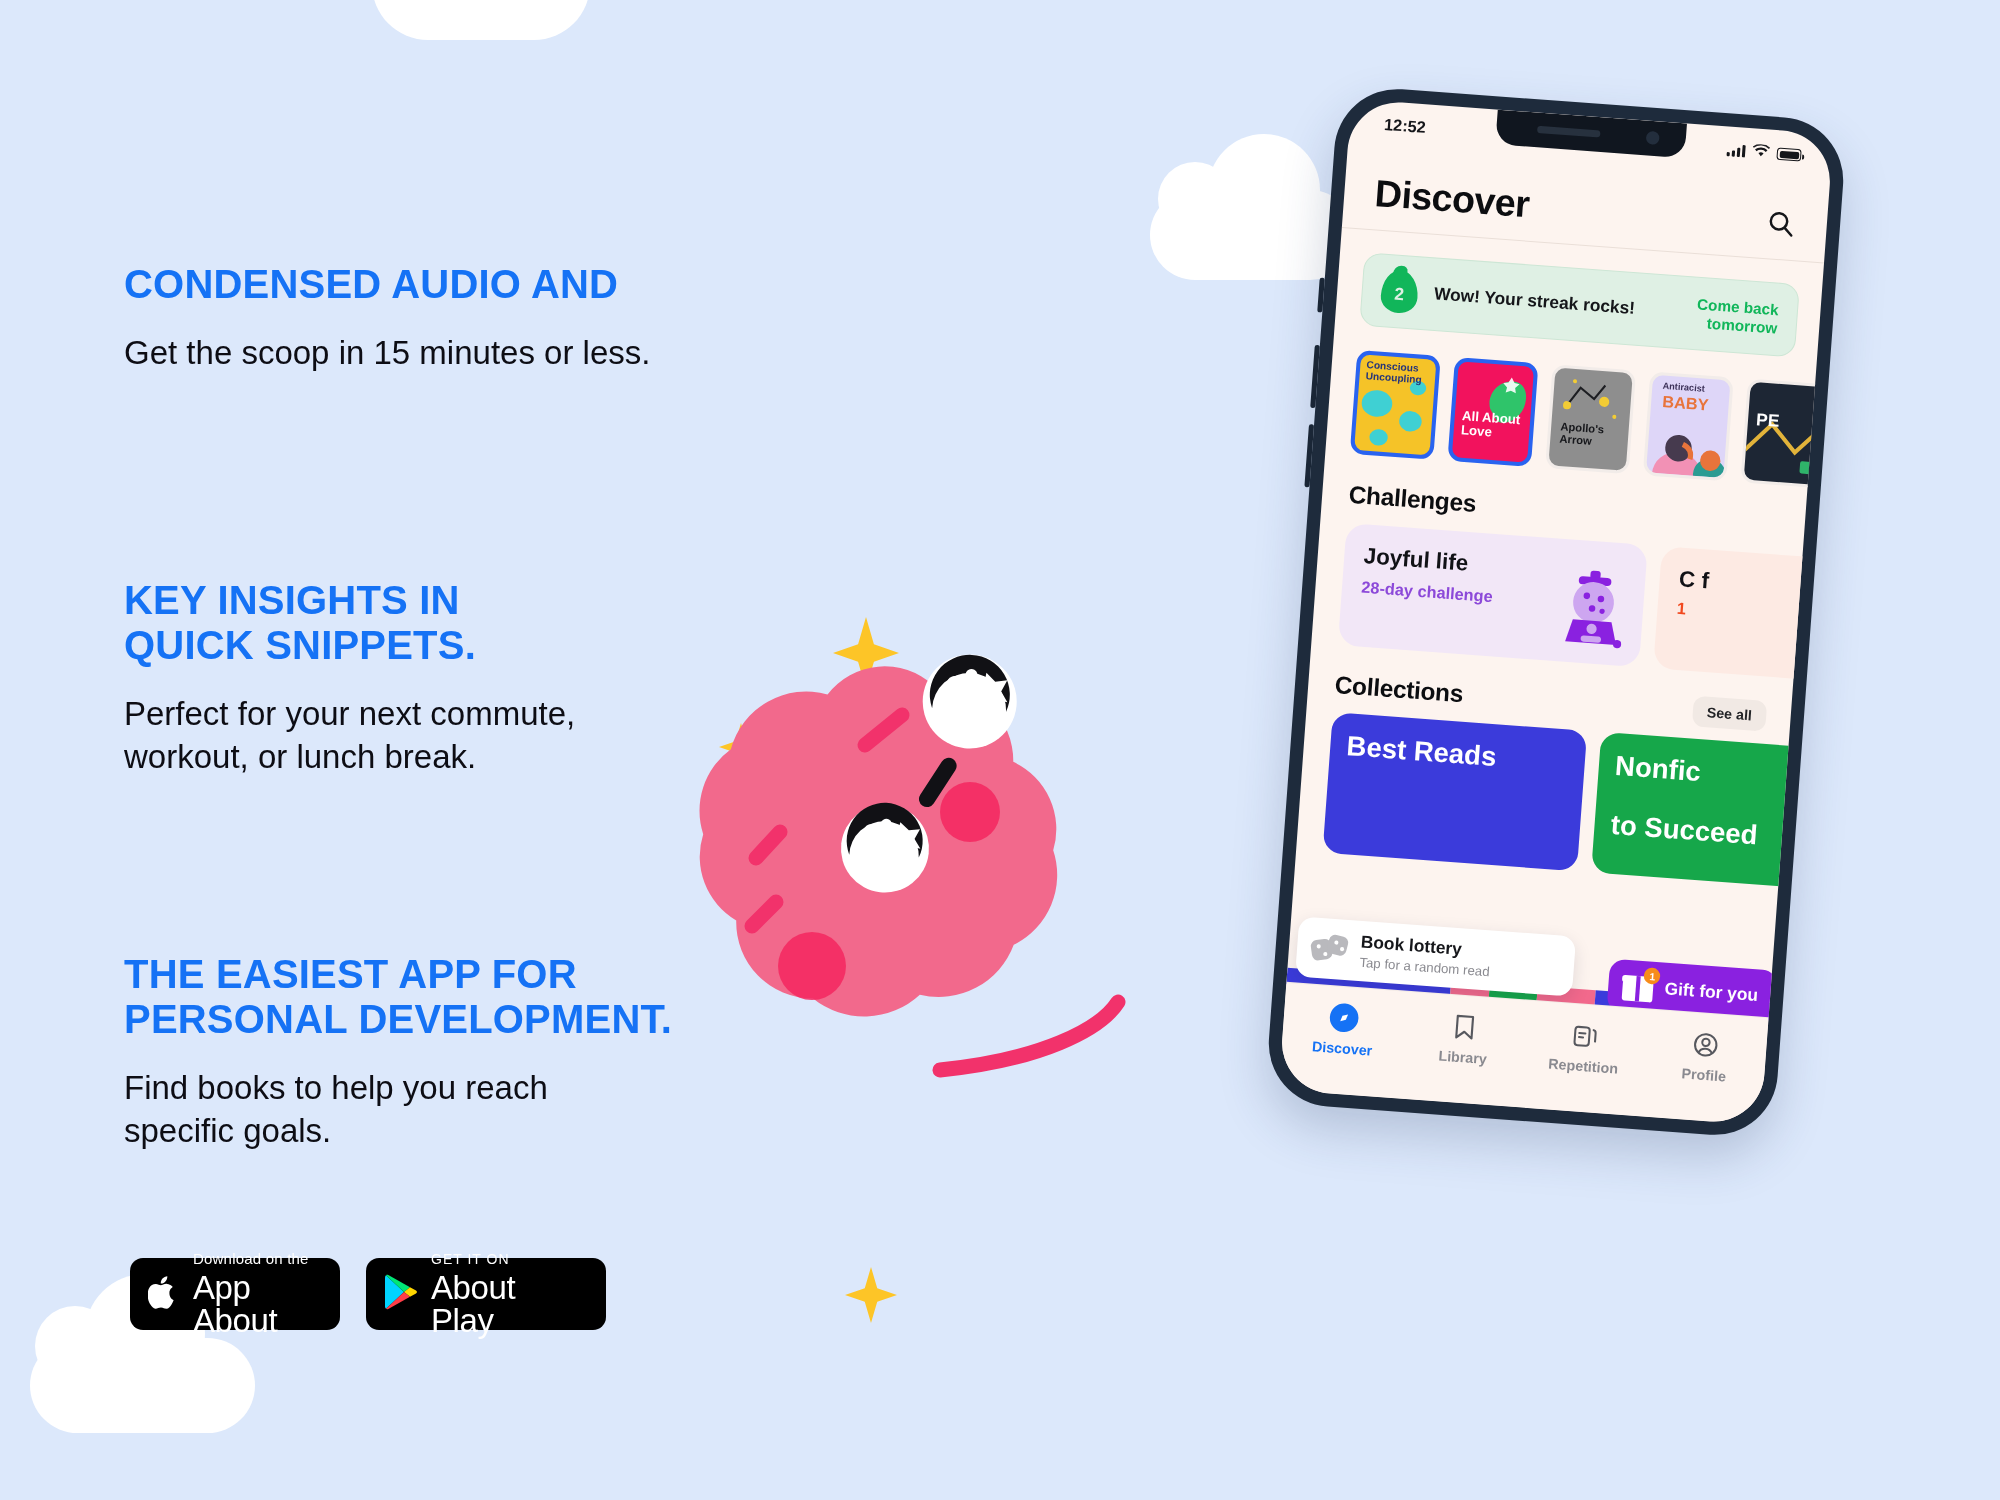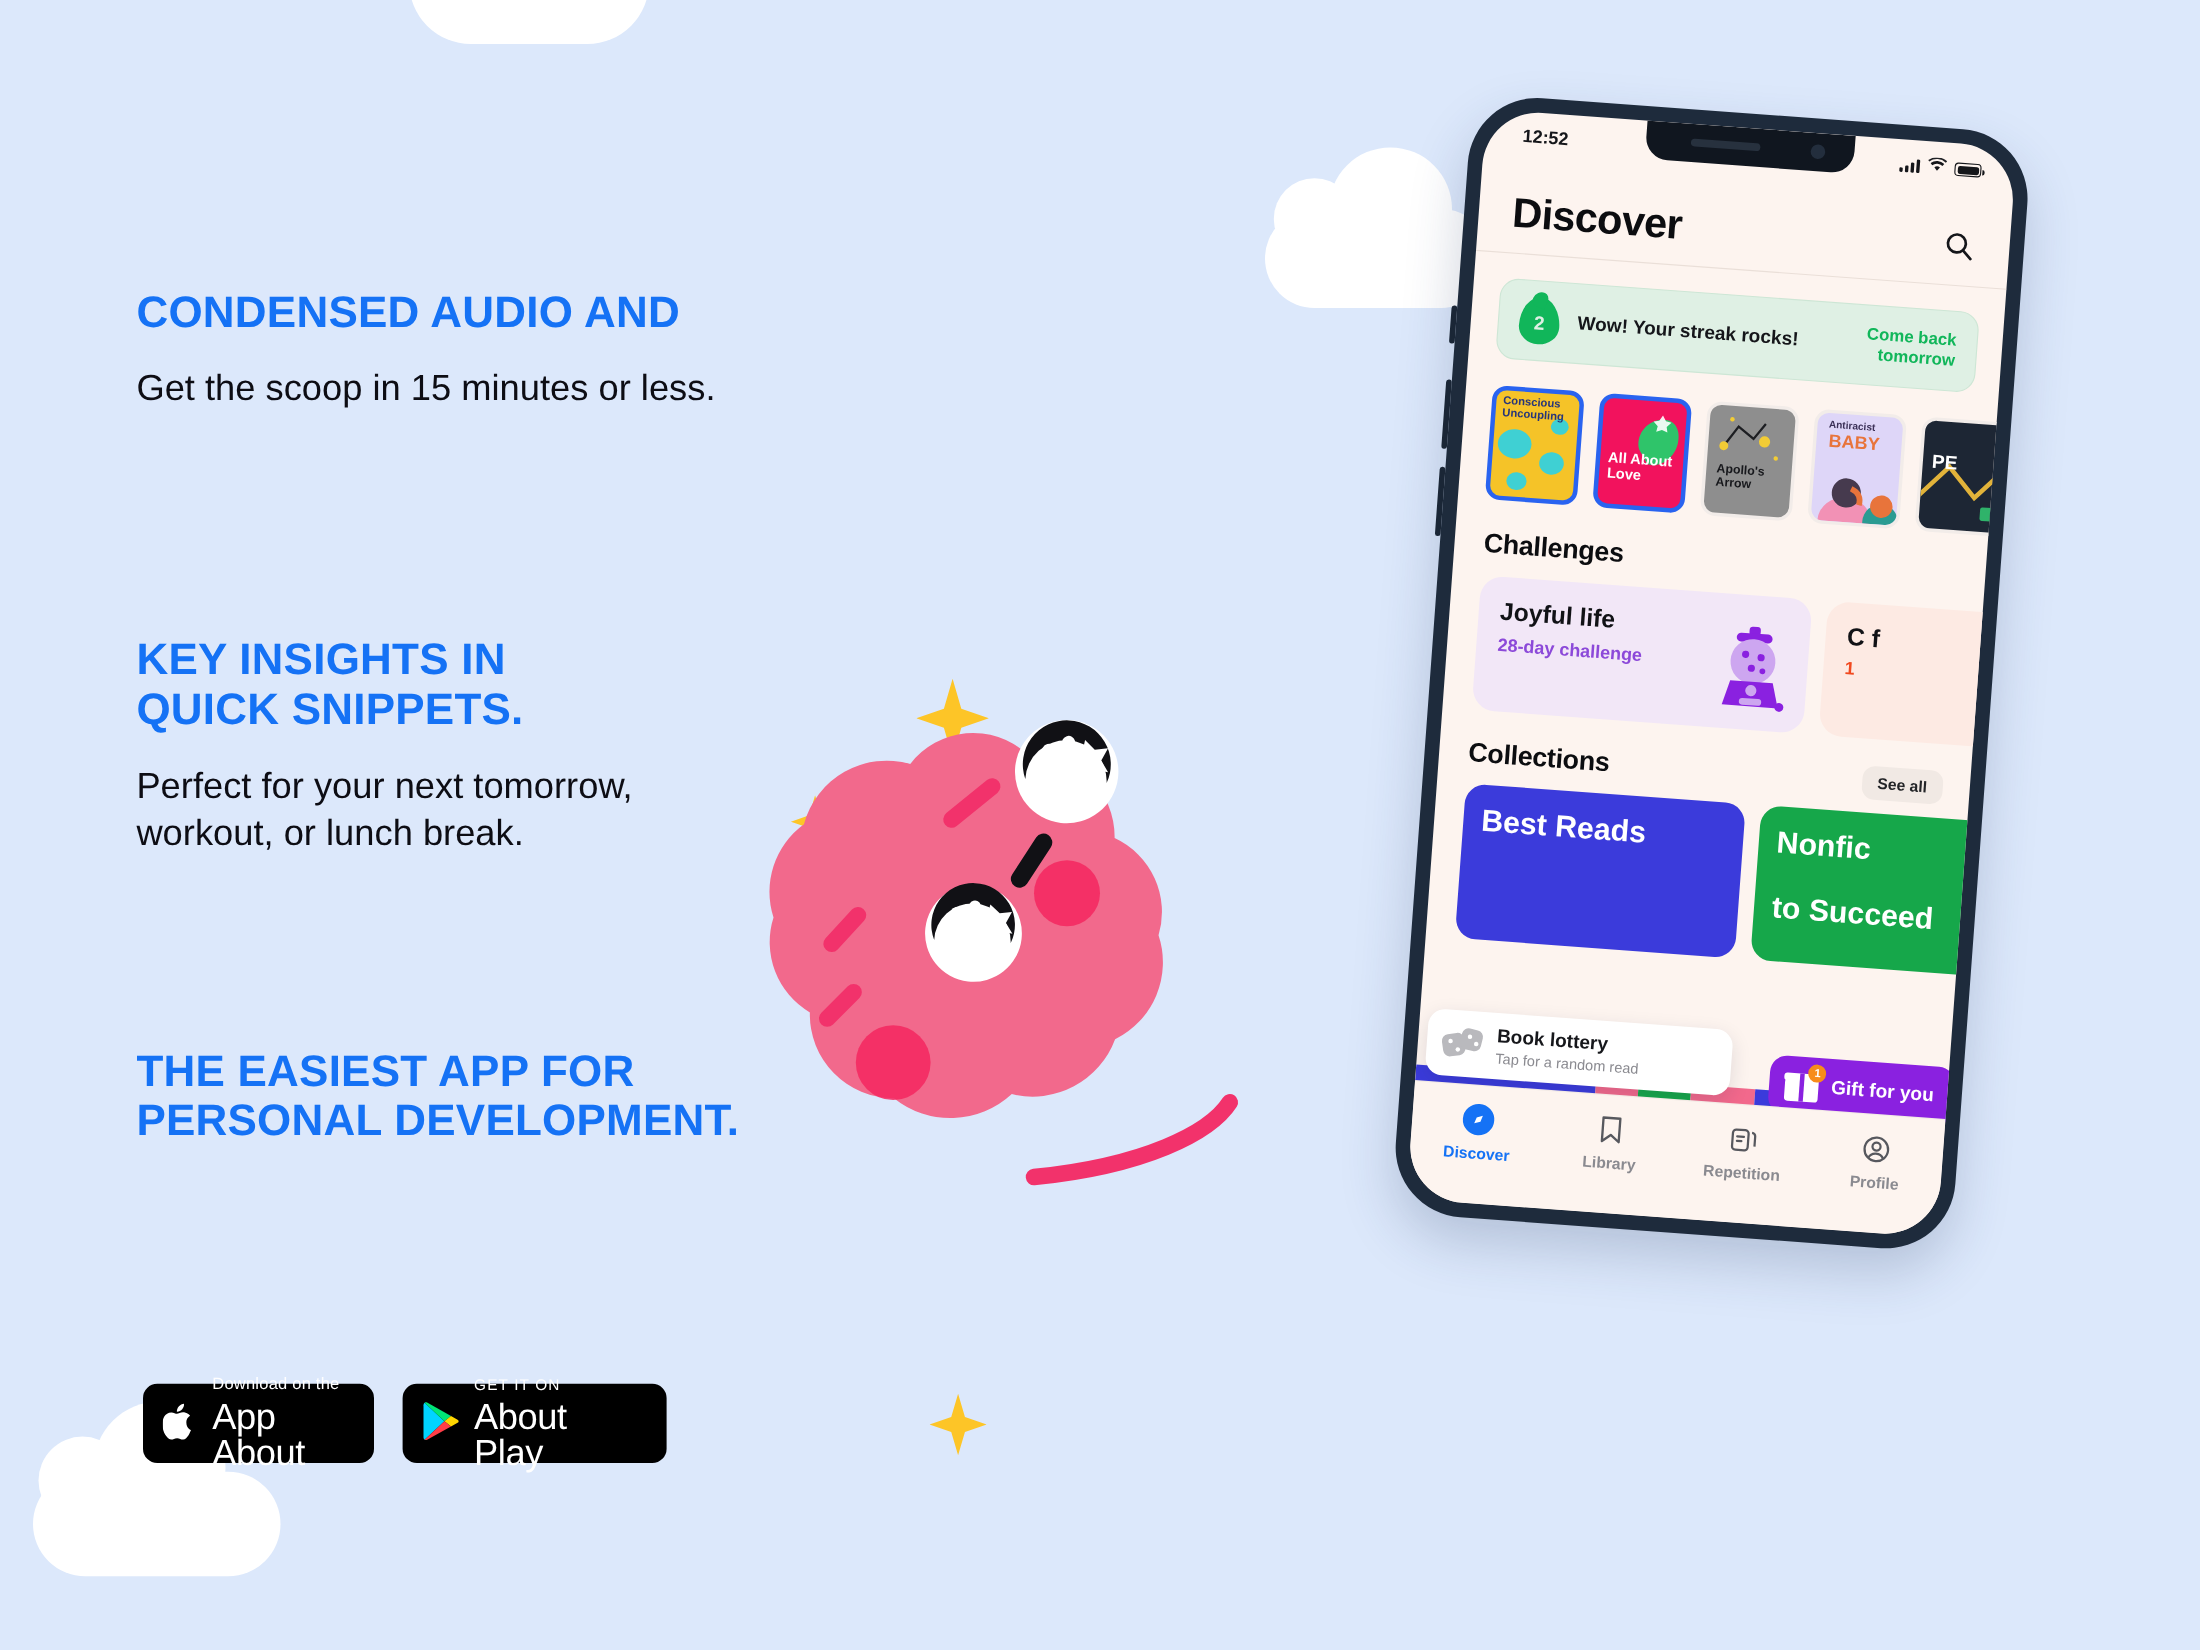--- a/index.html
+++ b/index.html
@@ -331,29 +331,33 @@
     <div>Get the scoop in 15 minutes or less.</div>
   </div>
 </div>
 
 <div class="copy-block" id="block-2">
   <div class="copy-head">
     <div>KEY INSIGHTS IN</div>
     <div>QUICK SNIPPETS.</div>
   </div>
   <div class="copy-sub">
-    <div>Perfect for your next tomorrow,</div>
+    <div>Perfect for your next commute,</div>
     <div>workout, or lunch break.</div>
   </div>
 </div>
 
 <div class="copy-block" id="block-3">
   <div class="copy-head">
     <div>THE EASIEST APP FOR</div>
     <div>PERSONAL DEVELOPMENT.</div>
+  </div>
+  <div class="copy-sub">
+    <div>Find books to help you reach</div>
+    <div>specific goals.</div>
   </div>
 </div>
 
 <div id="store-badges">
   <div class="badge" id="badge-appstore">
     <span>
       <svg width="32" height="38" viewBox="0 0 32 38" fill="#fff">
         <path d="M21.4 20.1c0-4 3.2-5.9 3.4-6-1.9-2.7-4.8-3.1-5.8-3.2-2.5-.3-4.8 1.4-6.1 1.4-1.2 0-3.2-1.4-5.2-1.3-2.7.04-5.2 1.6-6.5 4C-1.5 20-0.4 27.5 2.4 31.6c1.4 2 3 4.2 5.2 4.1 2.1-.08 2.9-1.3 5.4-1.3 2.5 0 3.2 1.3 5.4 1.3 2.2-.04 3.6-2 5-4 1.5-2.3 2.2-4.5 2.2-4.6-.05-.02-4.2-1.6-4.2-6.9z"></path>
         <path d="M17.6 8.2c1.1-1.3 1.9-3.2 1.7-5-1.6.07-3.6 1.1-4.8 2.4-1 1.2-1.9 3.1-1.7 4.9 1.8.14 3.6-.9 4.8-2.3z"></path>
       </svg>

